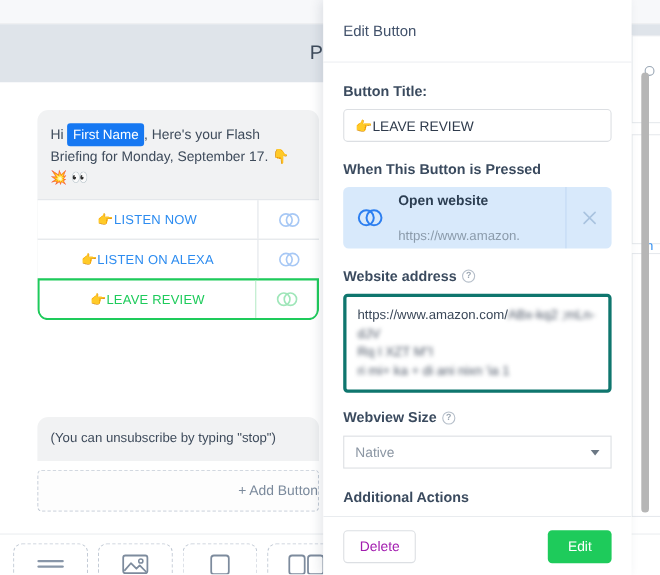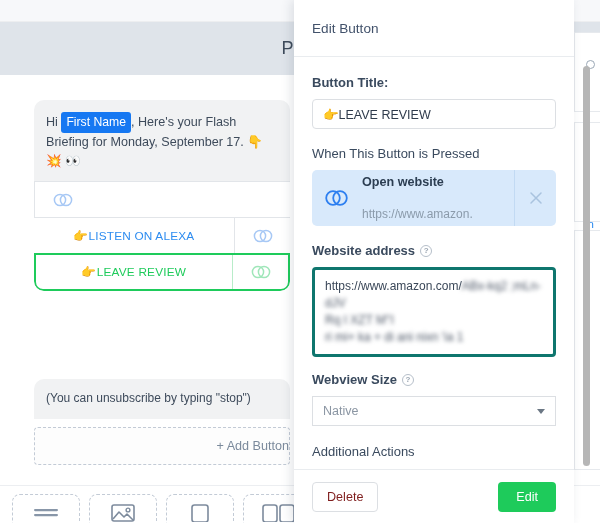--- a/index.html
+++ b/index.html
@@ -150,21 +150,21 @@
     font-size: 8px; color: #9aa5b1; line-height: 1;
   }
   .text-input {
     width: 100%; height: 30px;
     border: 1px solid #dcdfe3; border-radius: 4px;
     padding: 0 10px; font-size: 12.5px; color: #2f3b4c;
     display: flex; align-items: center;
     background: #ffffff;
   }
   .section-title {
-    font-size: 13px; color: #3a4a5e; font-weight: normal;
+    font-size: 13px; color: #3a4a5e; font-weight: bold;
     margin: 17px 0 9px 0;
   }
   .action-card {
     display: flex; align-items: stretch;
     background: #d8e9fb; border-radius: 5px;
     height: 56px; overflow: hidden;
   }
   .action-card-icon {
     width: 50px; display: flex; align-items: center; justify-content: center;
   }
@@ -198,21 +198,21 @@
 
   .panel-footer {
     flex: 0 0 54px; height: 54px;
     border-top: 1px solid #e9ecef; background: #ffffff;
     display: flex; align-items: center; justify-content: space-between;
     padding: 0 18px;
   }
   .btn-delete {
     height: 30px; padding: 0 14px;
     border: 1px solid #dcdfe3; border-radius: 4px; background: #ffffff;
-    font-size: 12.6px; color: #7f1d1d;
+    font-size: 12.6px; color: #a21caf;
     display: flex; align-items: center;
   }
   .btn-done {
     height: 30px; padding: 0 18px;
     border: none; border-radius: 4px; background: #1ecb5b;
     font-size: 12.6px; color: #ffffff;
     display: flex; align-items: center;
   }
   .panel-scrollbar {
     position: absolute; left: 583px; top: 66px;
@@ -233,20 +233,21 @@
     </div>
 
     <div class="canvas">
 
       <div class="bubble">
         <div class="bubble-text">
           <span>Hi </span><span class="chip">First Name</span><span>, Here's your Flash Briefing for Monday, September 17. 👇💥 👀</span>
         </div>
 
         <div class="btn-row">
+          <div class="btn-label">👉LISTEN NOW</div>
           <div class="btn-icon">
             <svg width="22" height="14" viewBox="0 0 22 14" aria-hidden="true">
               <circle cx="8" cy="7" r="5.6" fill="none" stroke="#a7c8f5" stroke-width="1.5"></circle>
               <circle cx="14" cy="7" r="5.6" fill="none" stroke="#a7c8f5" stroke-width="1.5"></circle>
             </svg>
           </div>
         </div>
 
         <div class="btn-row">
           <div class="btn-label">👉LISTEN ON ALEXA</div>

